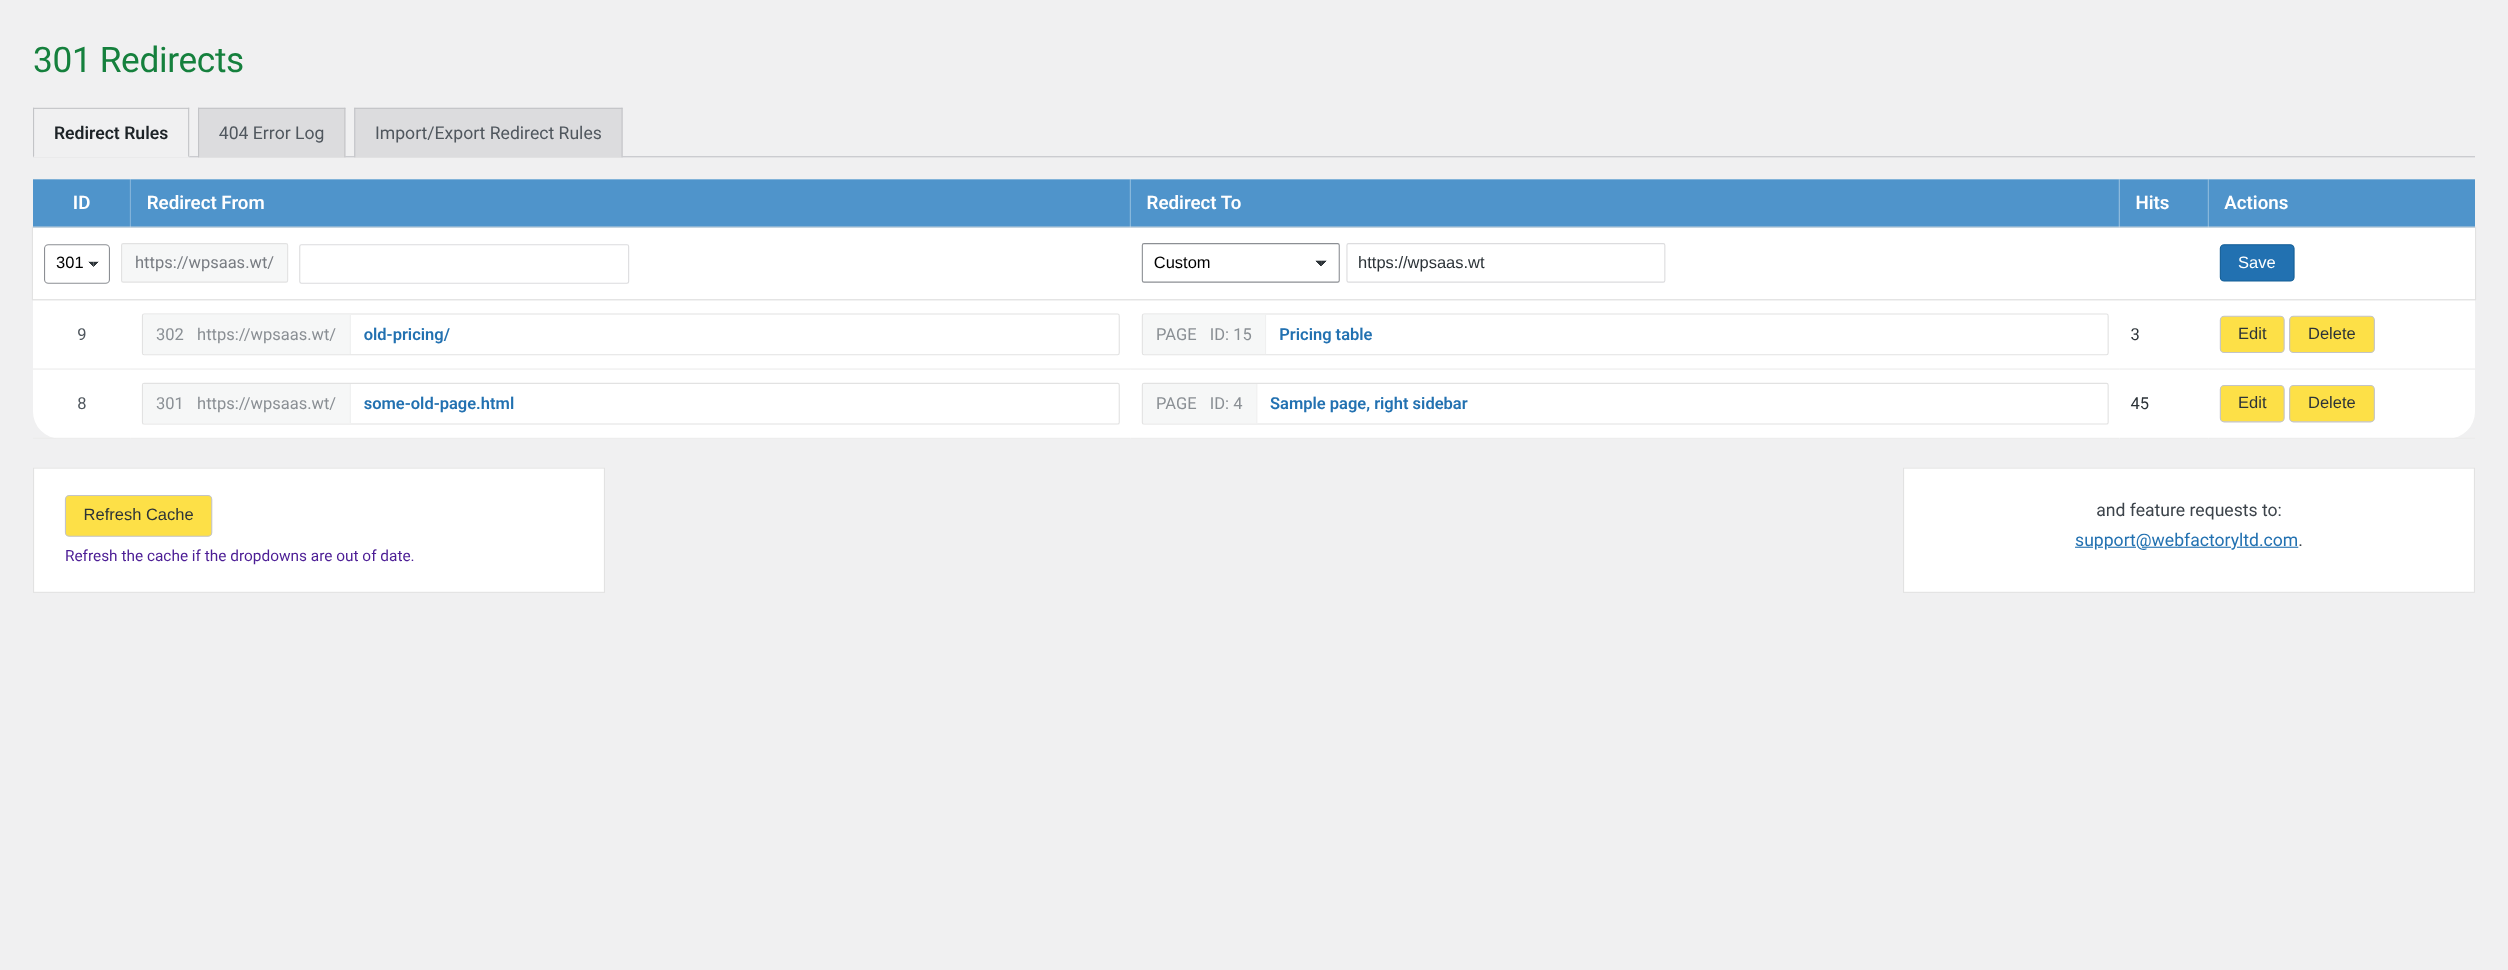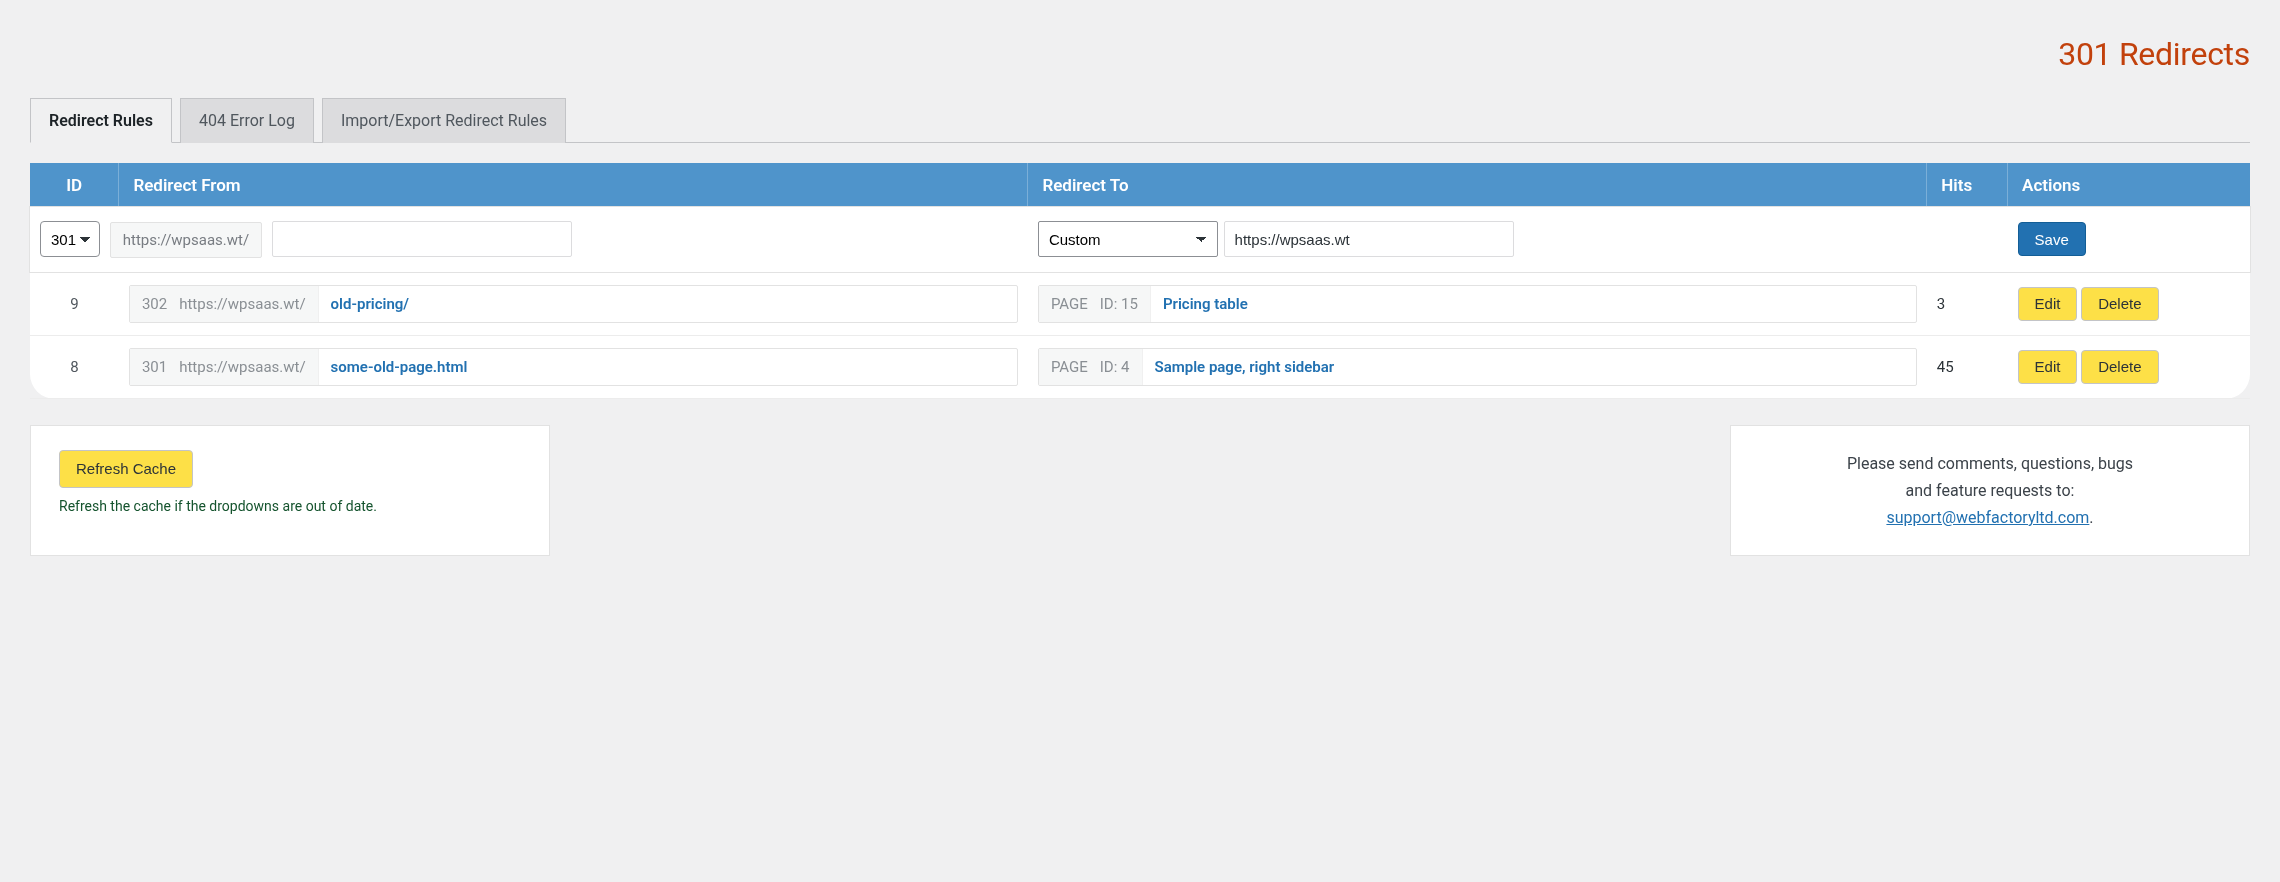--- a/index.html
+++ b/index.html
@@ -10,24 +10,23 @@
     font-size: 14px;
     padding: 0;
   }
   .page {
     padding: 10px 30px 30px 30px;
     width: 2280px;
   }
   h1.page-title {
     font-size: 32px;
     font-weight: 400;
-    color: #c2410c;
+    color: #15803d;
     margin: 25px 0 25px 0;
     letter-spacing: -0.3px;
-    text-align: right;
   }
 
   
   .tabs {
     display: flex;
     border-bottom: 1px solid #c3c4c7;
     gap: 8px;
   }
   .tab {
     background: #dcdcde;
@@ -206,21 +205,21 @@
     justify-content: space-between;
     margin-top: 26px;
   }
   .panel {
     background: #fff;
     border: 1px solid #e2e2e2;
     padding: 24px 28px;
   }
   .panel.left { width: 520px; }
   .panel.right { width: 520px; text-align: center; font-size: 16px; line-height: 1.7; color: #3c434a; }
-  .panel.left .hint { color: #14532d; font-size: 14px; margin-top: 10px; }
+  .panel.left .hint { color: #4c1d95; font-size: 14px; margin-top: 10px; }
   .panel.right a { color: #2271b1; text-decoration: underline; }
 
 </style>
 </head>
 <body>
 
 <div class="page">
   <h1 class="page-title">301 Redirects</h1>
 
   <div class="tabs">
@@ -324,21 +323,20 @@
 
     </tbody>
   </table>
 
   <div class="bottom">
     <div class="panel left">
       <button class="btn btn-secondary" style="height:38px;">Refresh Cache</button>
       <div class="hint">Refresh the cache if the dropdowns are out of date.</div>
     </div>
     <div class="panel right">
-      <div>Please send comments, questions, bugs</div>
       <div>and feature requests to:</div>
       <div>
         <a href="#">support@webfactoryltd.com</a><span>.</span>
       </div>
     </div>
   </div>
 
 </div>
 
 </body></html>

